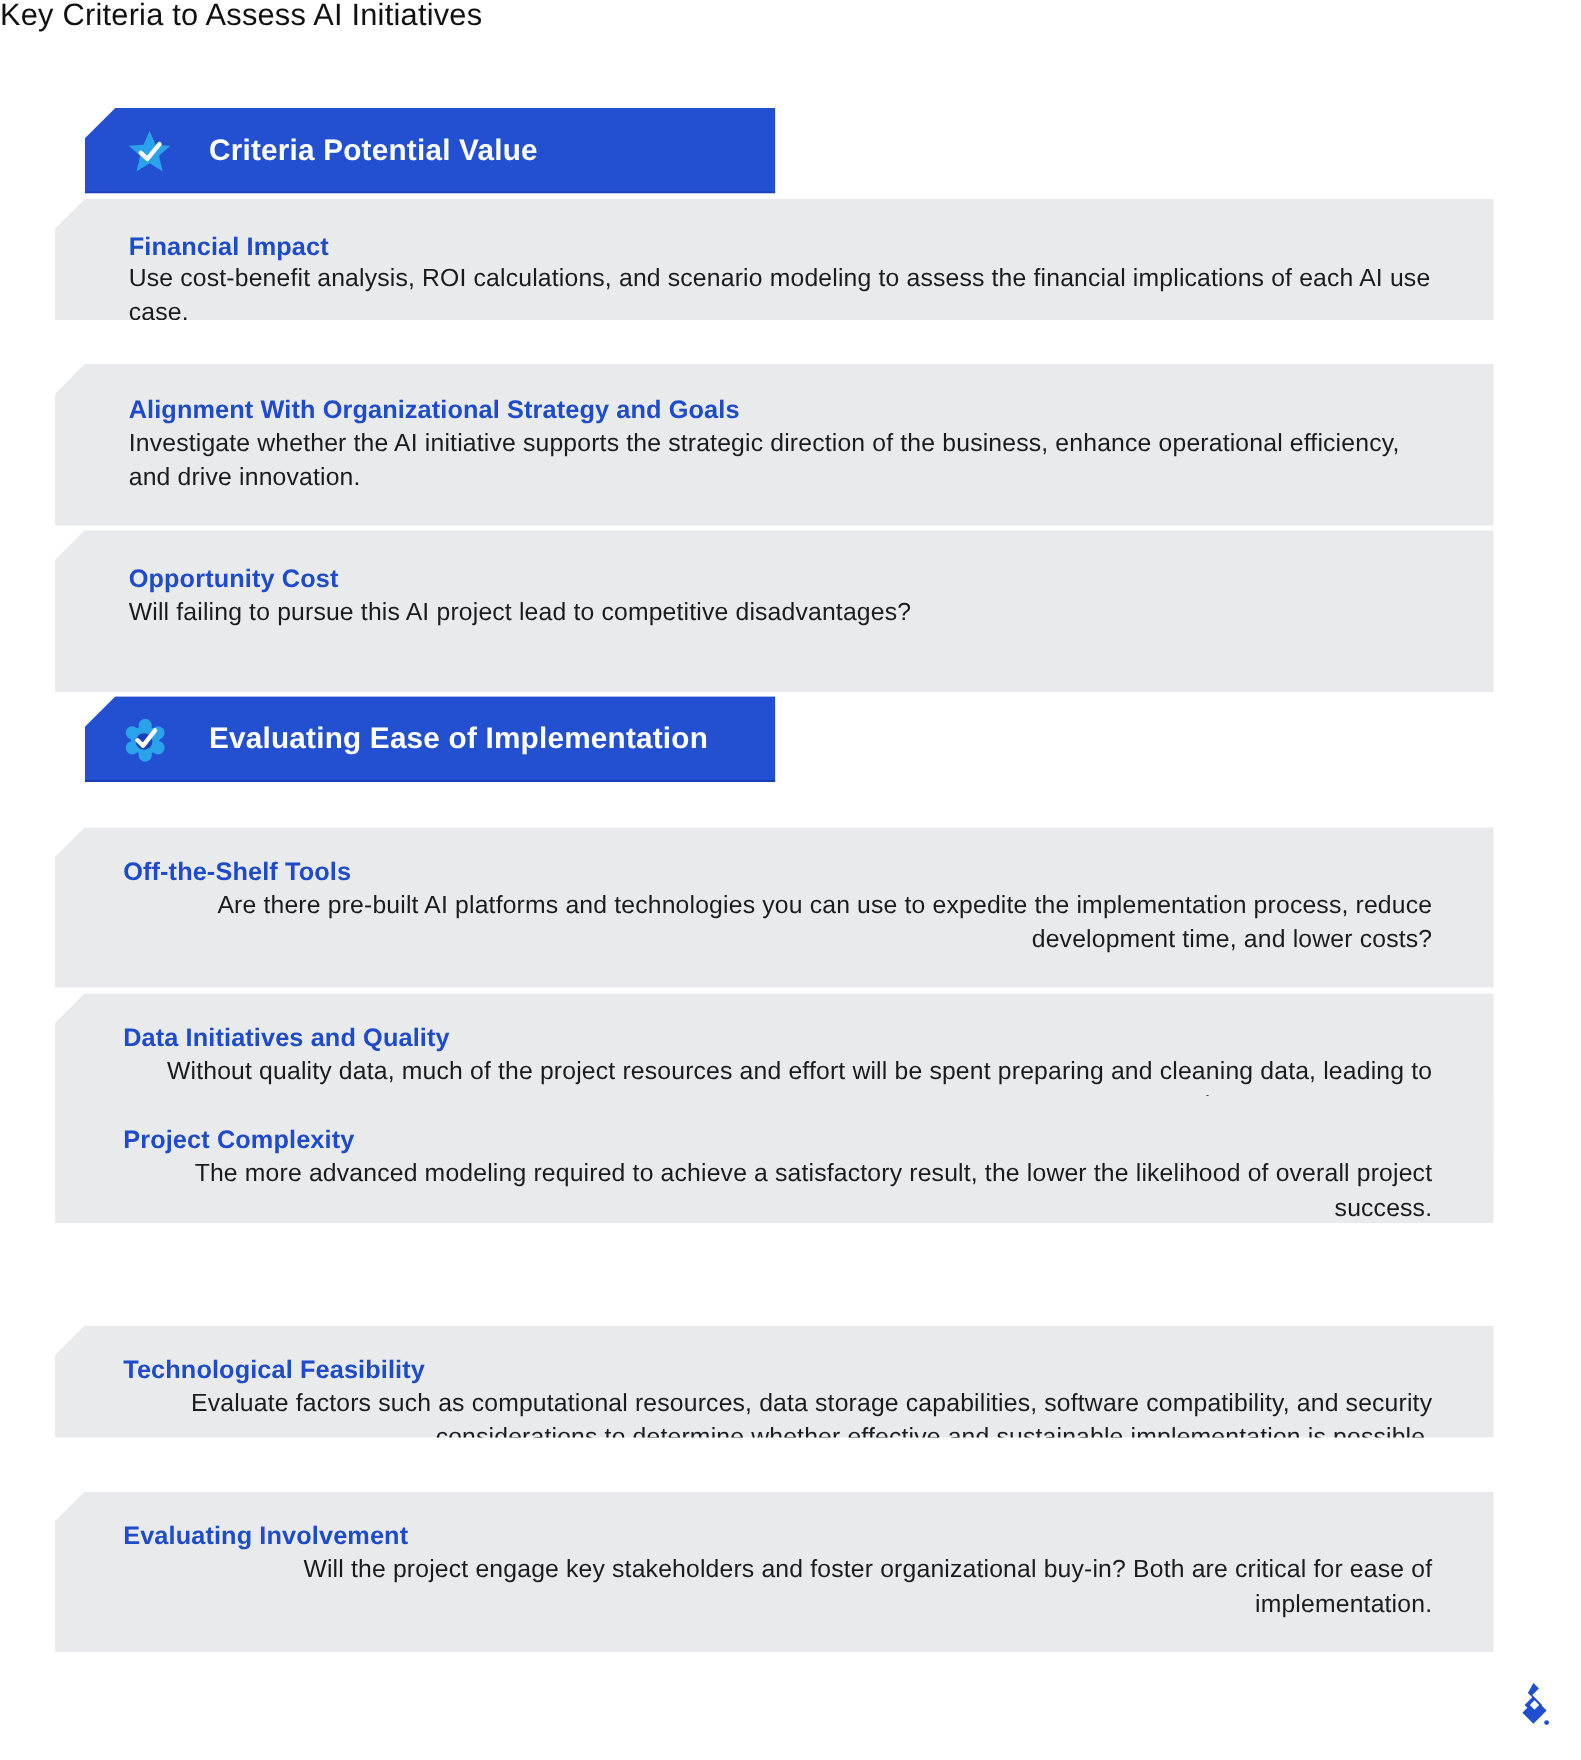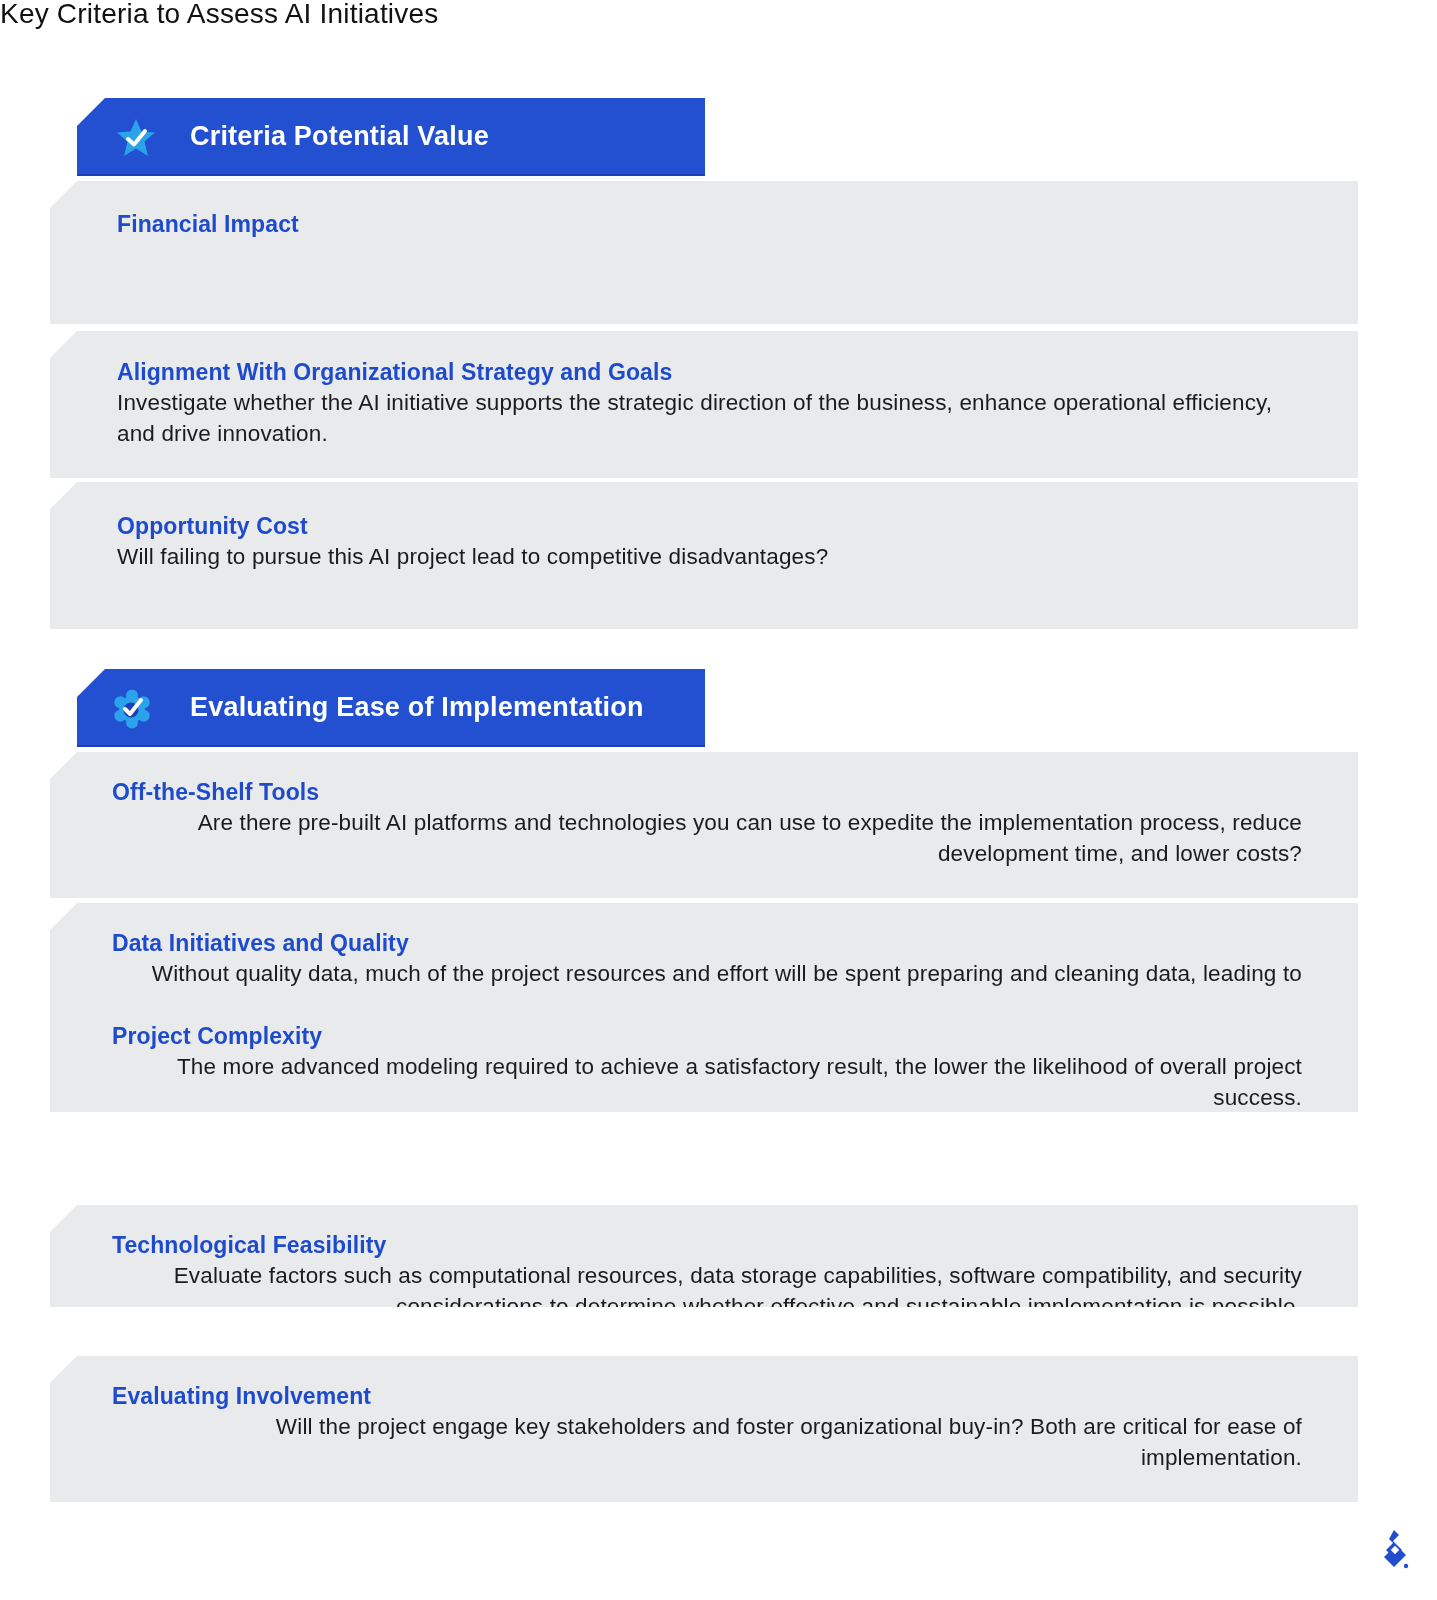--- a/index.html
+++ b/index.html
@@ -58,35 +58,36 @@
 <div class="page-title">Key Criteria to Assess AI Initiatives</div>
 
 <div class="section-header" style="top:98px;">
   <svg class="icon" viewBox="0 0 42 40">
     <polygon points="21,1 26.5,13.5 40,14.5 29.5,23.5 33,38 21,30.5 9,38 12.5,23.5 2,14.5 15.5,13.5" fill="#2BA3EA"></polygon>
     <polyline points="13,21 19,26.5 30,13" fill="none" stroke="#ffffff" stroke-width="4" stroke-linecap="round" stroke-linejoin="round"></polyline>
   </svg>
   <span class="label">Criteria Potential Value</span>
 </div>
 
-<div class="card s1" style="top:181px;height:143px;text-decoration:underline;">
+<div class="card s1" style="top:181px;height:110px;text-decoration:underline;">
   <div class="card-title">Financial Impact</div>
+  <div class="card-body">Use cost-benefit analysis, ROI calculations, and scenario modeling to assess the financial implications of each AI use case.</div>
 </div>
 
 <div class="card s1" style="top:331px;height:147px;padding-left:42px;">
   <div class="card-title" style="top:28px;">Alignment With Organizational Strategy and Goals</div>
   <div class="card-body" style="top:56px;">Investigate whether the AI initiative supports the strategic direction of the business, enhance operational efficiency, and drive innovation.</div>
 </div>
 
 <div class="card s1" style="top:482px;height:147px;">
   <div class="card-title" style="top:31px;">Opportunity Cost</div>
   <div class="card-body" style="top:59px;">Will failing to pursue this AI project lead to competitive disadvantages?</div>
 </div>
 
-<div class="section-header" style="top:669px;padding-left:18px;">
+<div class="section-header" style="top:633px;padding-left:18px;">
   <svg class="icon" viewBox="0 0 42 40" style="left:34px;">
     <g fill="#2BA3EA">
       <circle cx="21" cy="20" r="13"></circle>
       <circle cx="21" cy="6.5" r="6"></circle>
       <circle cx="32.7" cy="13.2" r="6"></circle>
       <circle cx="32.7" cy="26.8" r="6"></circle>
       <circle cx="21" cy="33.5" r="6"></circle>
       <circle cx="9.3" cy="26.8" r="6"></circle>
       <circle cx="9.3" cy="13.2" r="6"></circle>
     </g>

